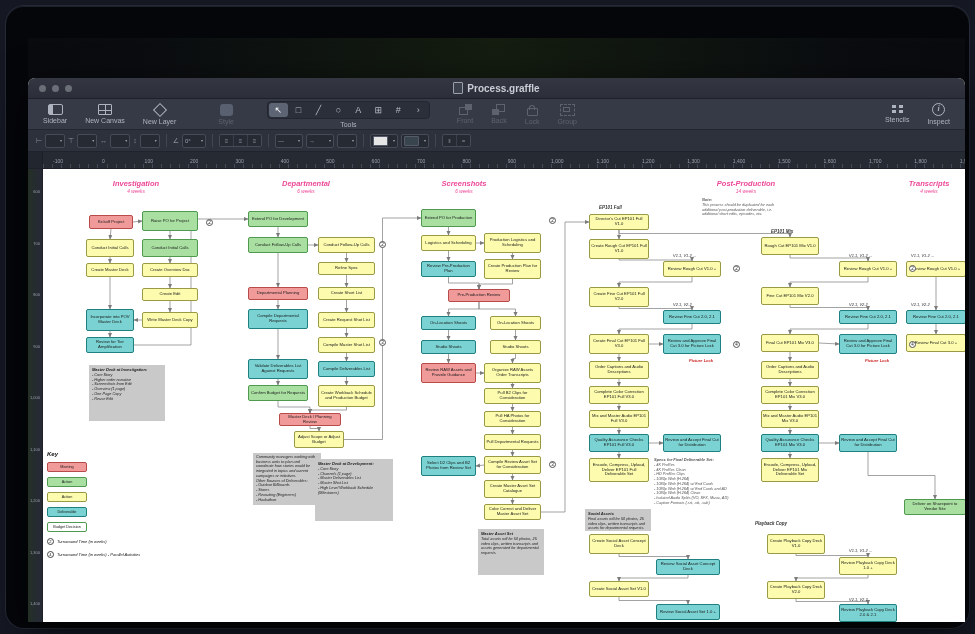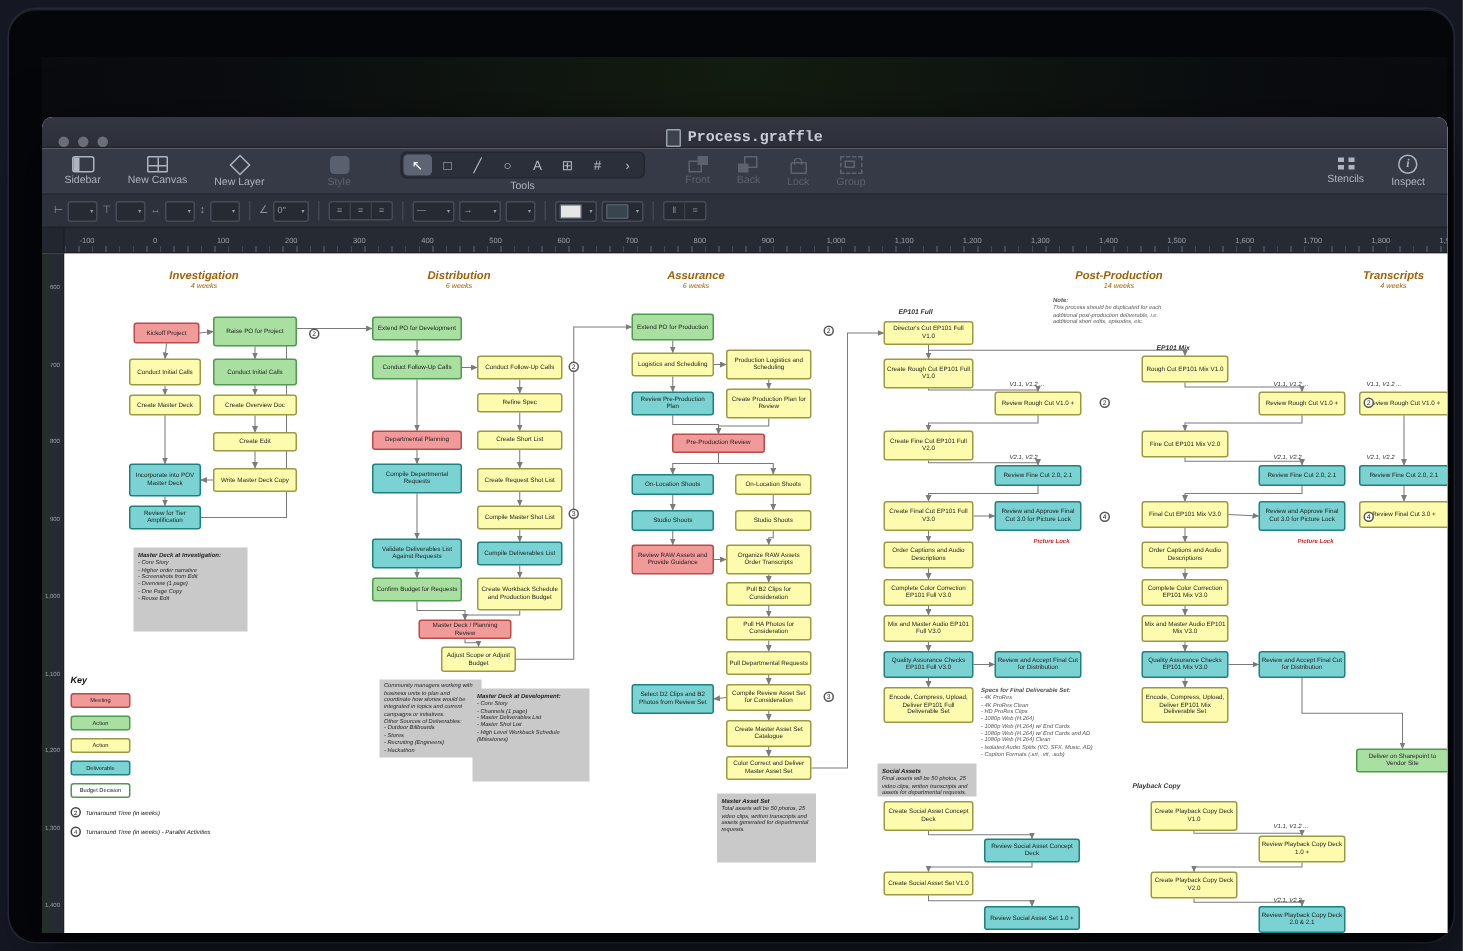--- a/index.html
+++ b/index.html
@@ -1,21 +1,21 @@
 <!DOCTYPE html>
 <html style="--c-m: #f19a9a; --c-g: #a9e0a1; --c-y: #fdfcae; --c-d: #7ad2d2; --c-b: #ffffff;"><head>
 <meta charset="utf-8">
 <style>
   html,body{margin:0;padding:0;background:#151823;font-family:"Liberation Sans",sans-serif;}
   #stage{position:relative;width:975px;height:634px;background:#151823;overflow:hidden;}
   .bezel{position:absolute;left:6px;top:6px;right:6px;bottom:6px;background:#05060a;border-radius:18px;box-shadow:0 0 0 1px #262a36, inset 0 1px 0 #1d212c;}
   .screen{position:absolute;left:28px;top:38px;width:937px;height:584px;background:radial-gradient(ellipse at 50% 0%,#141d10 0%,#0a0c10 55%,#07080c 100%);}
   
   .window{position:absolute;left:28px;top:78px;width:937px;height:544px;border-radius:7px 7px 0 0;overflow:hidden;background:#fff;box-shadow:0 12px 40px rgba(0,0,0,.65);}
-  .titlebar{height:20px;background:linear-gradient(#343742,#2c2f39);border-bottom:1px solid #1e212a;display:flex;align-items:flex-end;position:relative;font-family:Liberation Mono, monospace;}
+  .titlebar{height:20px;background:linear-gradient(#343742,#2c2f39);border-bottom:1px solid #1e212a;display:flex;align-items:center;position:relative;}
   .tl-group{display:flex;gap:6px;padding-left:11px;z-index:2;}
   .tl{width:7px;height:7px;border-radius:50%;background:#6a6e77;}
   .wtitle{position:absolute;left:0;right:0;display:flex;justify-content:center;align-items:center;gap:4px;font-size:10px;font-weight:bold;color:#c9ccd4;}
   .doc-icon{width:8px;height:10px;border:1px solid #9aa0ab;border-radius:1px;background:#3d414d;display:inline-block;}
   
   .toolbar{height:30px;background:#363a46;border-bottom:1px solid #232630;display:flex;align-items:center;padding:0 6px;}
   .tb-item{display:flex;flex-direction:column;align-items:center;justify-content:center;gap:2px;padding:0 9px;color:#adb3bf;height:100%;}
   .tb-item.disabled{color:#5d626e;}
   .tblabel{font-size:7px;line-height:1;}
   .tbicon{position:relative;display:block;}
@@ -64,21 +64,21 @@
   .ruler-corner{width:14px;height:16px;background:#22262e;border-right:1px solid #1d2028;}
   .ruler-h{position:relative;width:923px;height:16px;overflow:hidden;background:repeating-linear-gradient(90deg,#444a57 0 1px,transparent 1px 9.08px);background-size:100% 4px;background-position:0 100%;background-repeat:no-repeat;}
   .rlabel{position:absolute;bottom:4px;transform:translateX(-50%);font-size:5px;color:#9aa0ab;}
   .contentrow{display:flex;height:455px;}
   .ruler-v{position:relative;width:14px;background:linear-gradient(90deg,#243026 0%,#262a33 70%);overflow:hidden;border-right:1px solid #1d2028;}
   .rvlabel{position:absolute;right:2px;transform:translateY(-50%);font-size:4px;color:#9aa0ab;}
   
   .canvas{position:relative;width:923px;height:455px;background:#ffffff;overflow:hidden;}
   .canvas svg{position:absolute;left:0;top:0;z-index:0;}
   .edge{fill:none;stroke:#7b7b7b;stroke-width:0.7;}
-  .colhead{position:absolute;transform:translateX(-50%);text-align:center;z-index:3;color:#a16207;}
+  .colhead{position:absolute;transform:translateX(-50%);text-align:center;z-index:3;color:#ec4899;}
   .ch-title{font-size:7.5px;font-weight:bold;font-style:italic;}
   .ch-weeks{font-size:4.8px;font-style:italic;margin-top:1px;}
   .node{position:absolute;z-index:2;border:0.6px solid;border-radius:2px;box-sizing:border-box;display:flex;align-items:center;justify-content:center;text-align:center;font-size:4.2px;line-height:1.15;color:#1c1c1c;padding:1px;overflow:hidden;}
   .node.m{background:var(--c-m);border-color:#b94a4a;}
   .node.g{background:var(--c-g);border-color:#4e9a4e;}
   .node.y{background:var(--c-y);border-color:#9a9a45;}
   .node.d{background:var(--c-d);border-color:#1f8080;}
   .node.b{background:var(--c-b);border-color:#4e9a4e;}
   .note{position:absolute;z-index:1;background:#c9c9c9;color:#222;font-size:3.8px;font-style:italic;line-height:1.25;padding:2px 3px;box-sizing:border-box;overflow:hidden;}
   .note.plain{background:transparent;color:#555;}
@@ -380,25 +380,25 @@
             <div class="klegend">
               <div class="kbadge">4</div>
               <div class="">Turnaround Time (in weeks) - Parallel Activities</div>
             </div>
           </div>
       <div class="colhead" style="left: 93px; top: 10px;">
             <div class="ch-title">Investigation</div>
             <div class="ch-weeks">4 weeks</div>
           </div>
           <div class="colhead" style="left: 263px; top: 10px;">
-            <div class="ch-title">Distribution</div>
+            <div class="ch-title">Departmental</div>
             <div class="ch-weeks">6 weeks</div>
           </div>
           <div class="colhead" style="left: 421px; top: 10px;">
-            <div class="ch-title">Assurance</div>
+            <div class="ch-title">Screenshots</div>
             <div class="ch-weeks">6 weeks</div>
           </div>
           <div class="colhead" style="left: 703px; top: 10px;">
             <div class="ch-title">Post-Production</div>
             <div class="ch-weeks">14 weeks</div>
           </div>
           <div class="colhead" style="left: 886px; top: 10px;">
             <div class="ch-title">Transcripts</div>
             <div class="ch-weeks">4 weeks</div>
           </div>

